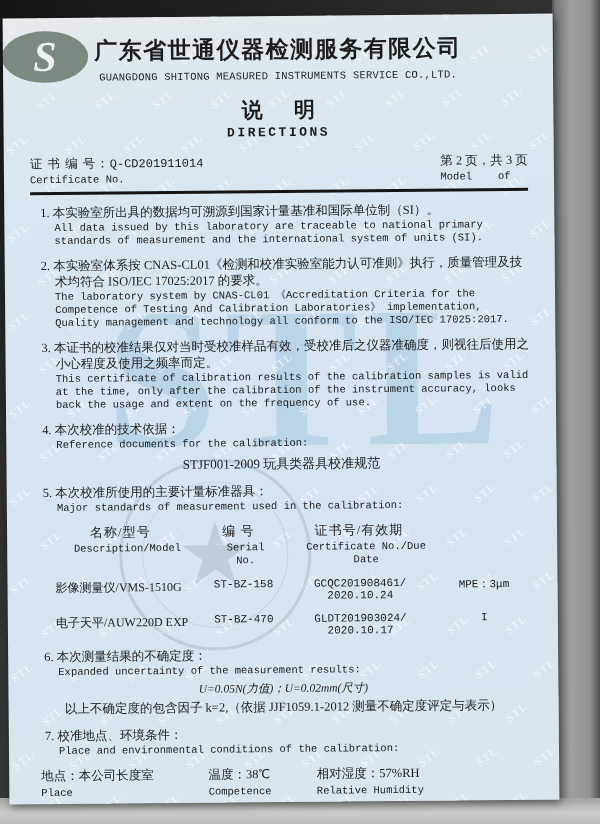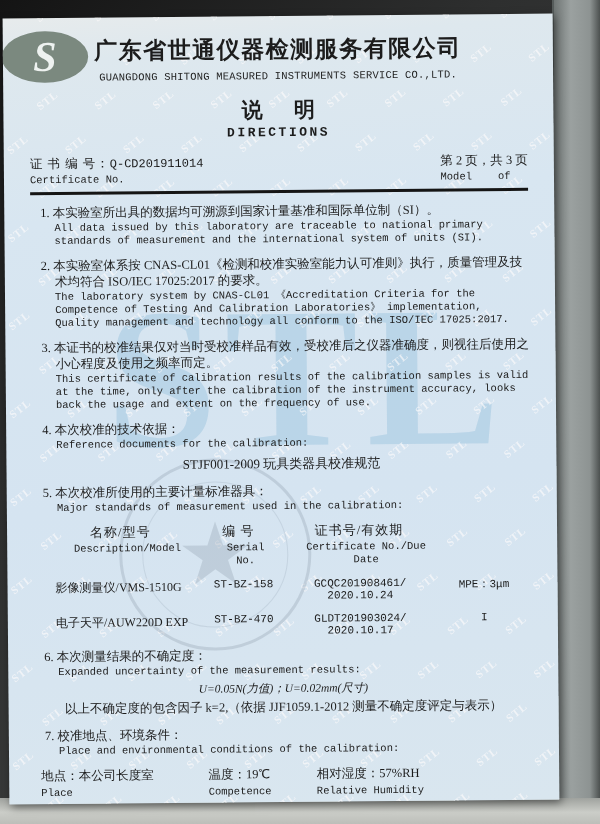--- a/index.html
+++ b/index.html
@@ -372,21 +372,21 @@
         <div class="cn">7. 校准地点、环境条件：</div>
         <div class="en">Place and environmental conditions of the calibration:</div>
       </div>
 
       <div class="env-row">
         <div class="env-cell e1">
           <div class="cn">地点：本公司长度室</div>
           <div class="en">Place</div>
         </div>
         <div class="env-cell e2">
-          <div class="cn">温度：19℃</div>
+          <div class="cn">温度：38℃</div>
           <div class="en">Competence</div>
         </div>
         <div class="env-cell e3">
           <div class="cn">相对湿度：57%RH</div>
           <div class="en">Relative Humidity</div>
         </div>
       </div>
       <div class="rule2"></div>
 
     </div>

